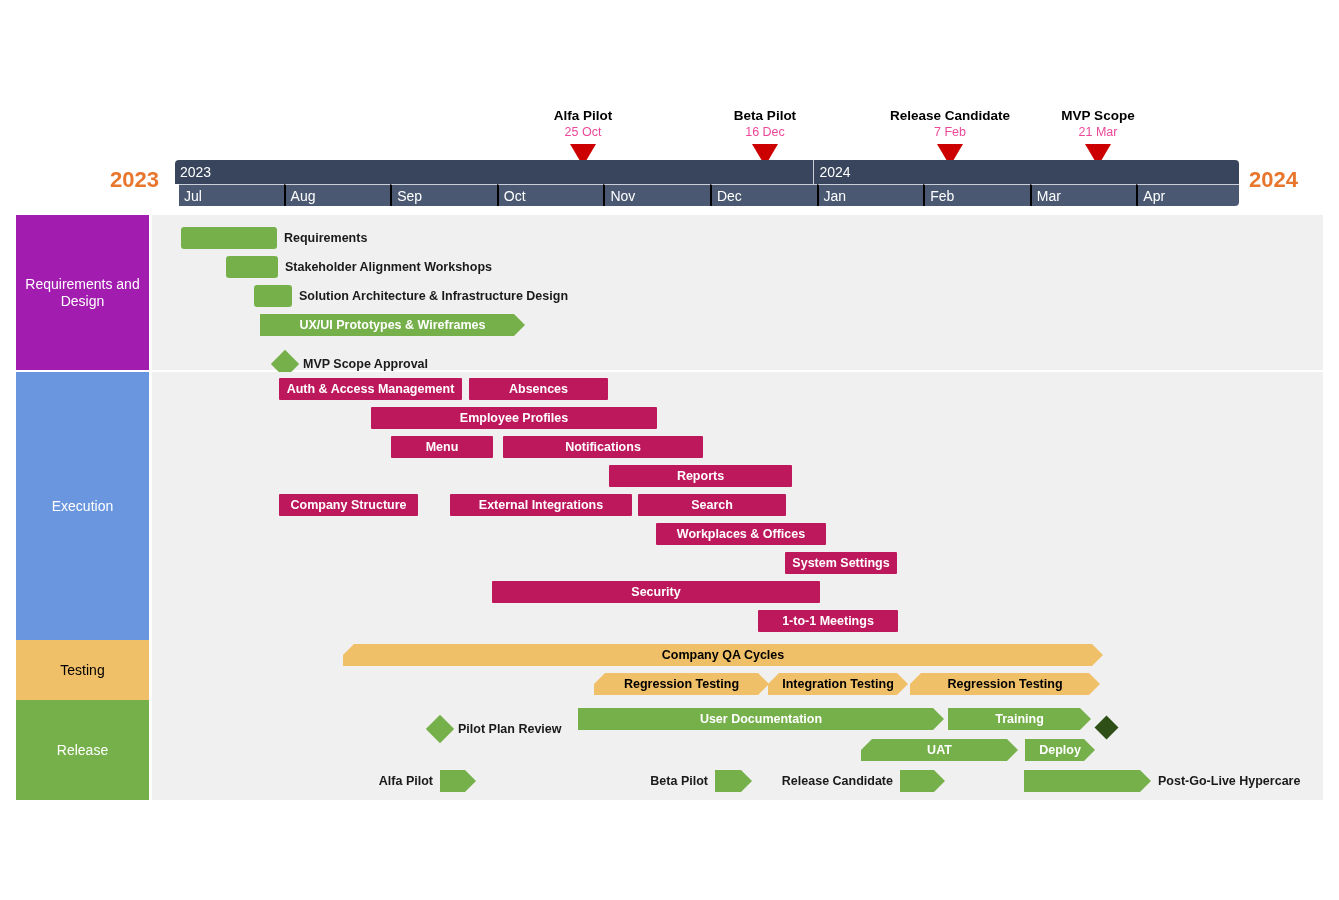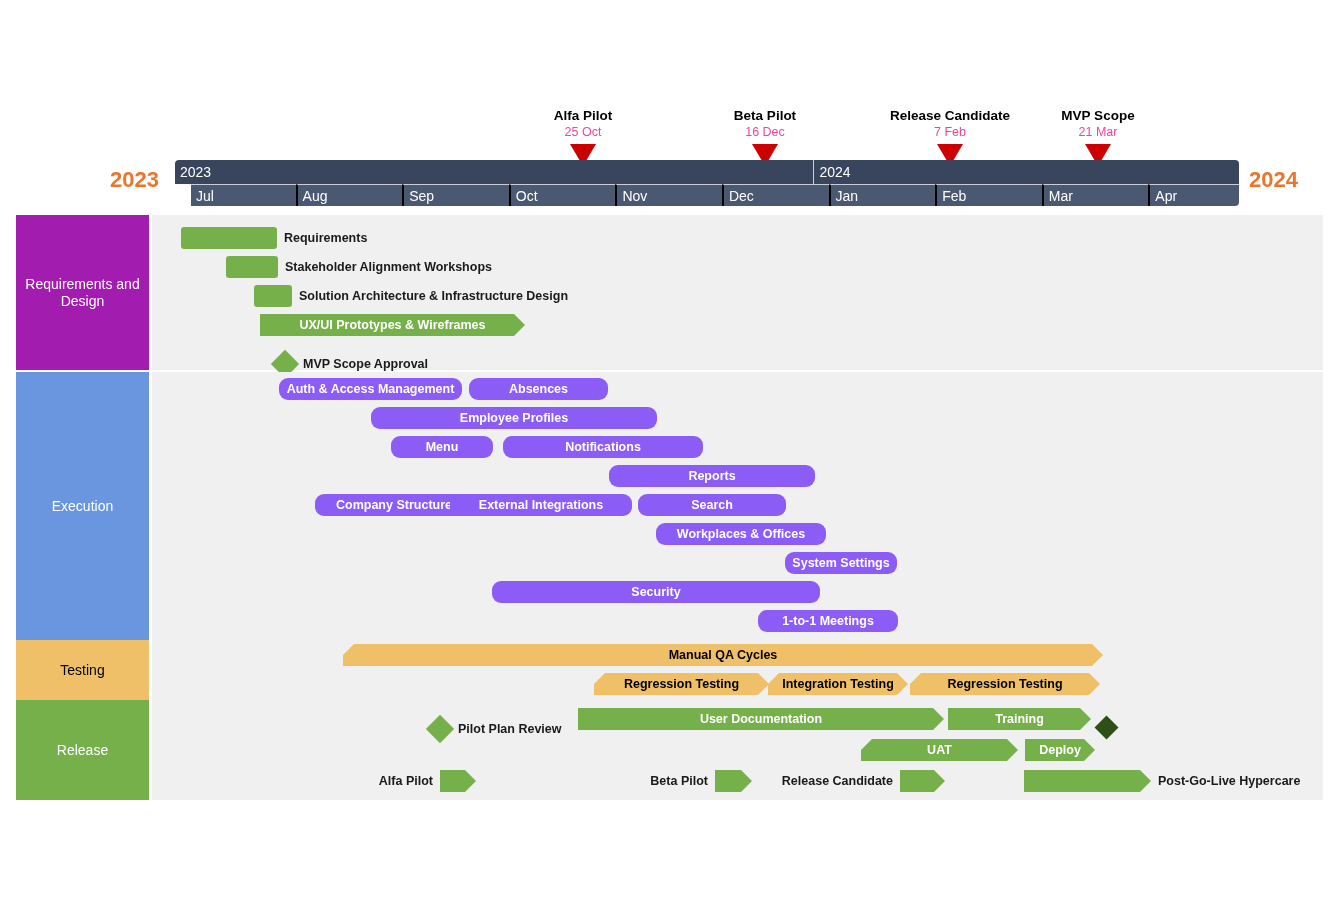--- a/index.html
+++ b/index.html
@@ -66,21 +66,21 @@
     top: 0; height: 24px;
     background: #38455C;
     color: #ffffff;
     font-size: 14px;
     line-height: 24px;
     padding-left: 5px;
     border-left: 1px solid #c9ced8;
   }
   .month-row {
     position: absolute;
-    left: 16px; top: 24px;
+    left: 4px; top: 24px;
     width: 1064px; height: 22px;
     display: flex;
   }
   .month-cell {
     flex: 1 1 0;
     background: #4A5872;
     color: #ffffff;
     font-size: 14px;
     line-height: 22px;
     padding-left: 5px;
@@ -124,21 +124,21 @@
     align-items: center;
     justify-content: center;
     font-size: 12.5px;
     font-weight: bold;
     color: #ffffff;
     white-space: nowrap;
   }
   .bar.plain { border-radius: 3px; }
 
   .bar.green { background: #76B04A; }
-  .bar.blue  { background: #8b5cf6; border-radius: 9px; }
+  .bar.blue  { background: #be185d; border-radius: 1px; }
   .bar.amber { background: #F0C068; color: #000000; }
 
   
   .shape-right {
     clip-path: polygon(0 0, calc(100% - 11px) 0, 100% 50%, calc(100% - 11px) 100%, 0 100%);
   }
   .shape-both {
     clip-path: polygon(0 50%, 11px 0, calc(100% - 11px) 0, 100% 50%, calc(100% - 11px) 100%, 11px 100%, 0 100%);
   }
 
@@ -241,24 +241,24 @@
           </div>
           <div class="bar blue plain" style="left: 219px; top: 35px; width: 286px;">
             <span>Employee Profiles</span>
           </div>
           <div class="bar blue plain" style="left: 239px; top: 64px; width: 102px;">
             <span>Menu</span>
           </div>
           <div class="bar blue plain" style="left: 351px; top: 64px; width: 200px;">
             <span>Notifications</span>
           </div>
-          <div class="bar blue plain" style="left: 457px; top: 93px; width: 206px;">
+          <div class="bar blue plain" style="left: 457px; top: 93px; width: 183px;">
             <span>Reports</span>
           </div>
-          <div class="bar blue plain" style="left: 127px; top: 122px; width: 158px; margin-left: 36px;">
+          <div class="bar blue plain" style="left: 127px; top: 122px; width: 139px;">
             <span>Company Structure</span>
           </div>
           <div class="bar blue plain" style="left: 298px; top: 122px; width: 182px;">
             <span>External Integrations</span>
           </div>
           <div class="bar blue plain" style="left: 486px; top: 122px; width: 148px;">
             <span>Search</span>
           </div>
           <div class="bar blue plain" style="left: 504px; top: 151px; width: 170px;">
             <span>Workplaces &amp; Offices</span>
@@ -271,21 +271,21 @@
           </div>
           <div class="bar blue plain" style="left: 606px; top: 238px; width: 140px;">
             <span>1-to-1 Meetings</span>
           </div>
         </div>
       </div>
       <div class="lane" style="top: 640px; height: 60px;">
         <div class="lane-label" style="background: rgb(240, 192, 104); color: rgb(0, 0, 0); white-space: pre-line;">Testing</div>
         <div class="lane-body">
           <div class="bar amber shape-both" style="left: 191px; top: 4px; width: 760px;">
-            <span>Manual QA Cycles</span>
+            <span>Company QA Cycles</span>
           </div>
           <div class="bar amber shape-both" style="left: 442px; top: 33px; width: 175px;">
             <span>Regression Testing</span>
           </div>
           <div class="bar amber shape-both" style="left: 616px; top: 33px; width: 140px;">
             <span>Integration Testing</span>
           </div>
           <div class="bar amber shape-both" style="left: 758px; top: 33px; width: 190px;">
             <span>Regression Testing</span>
           </div>

